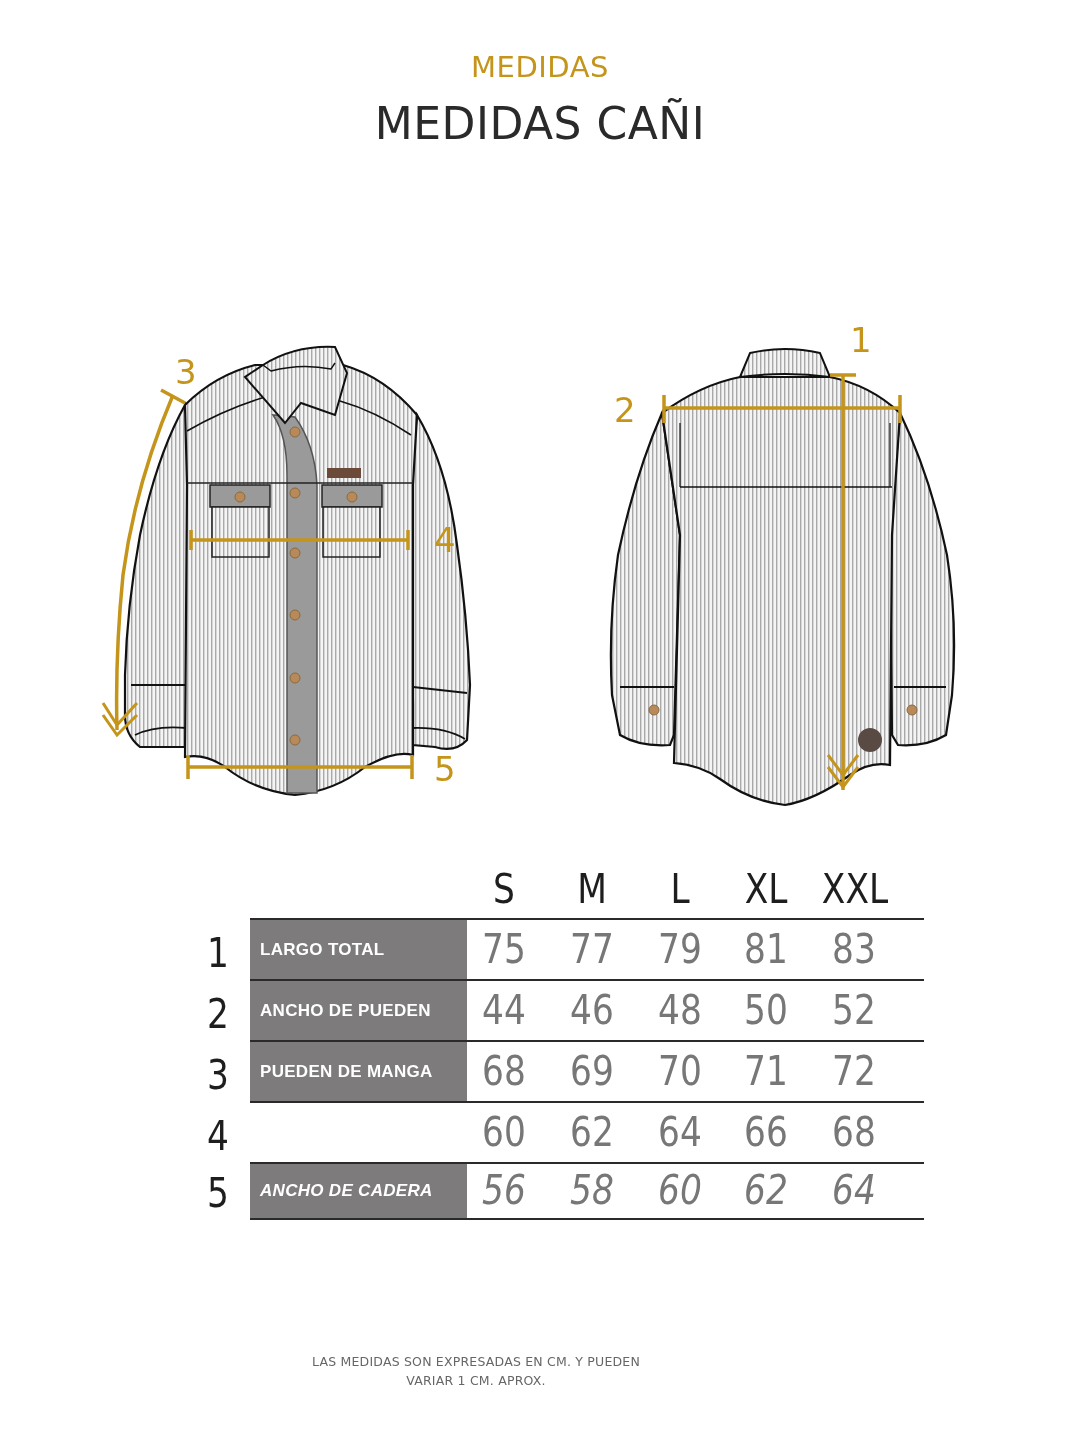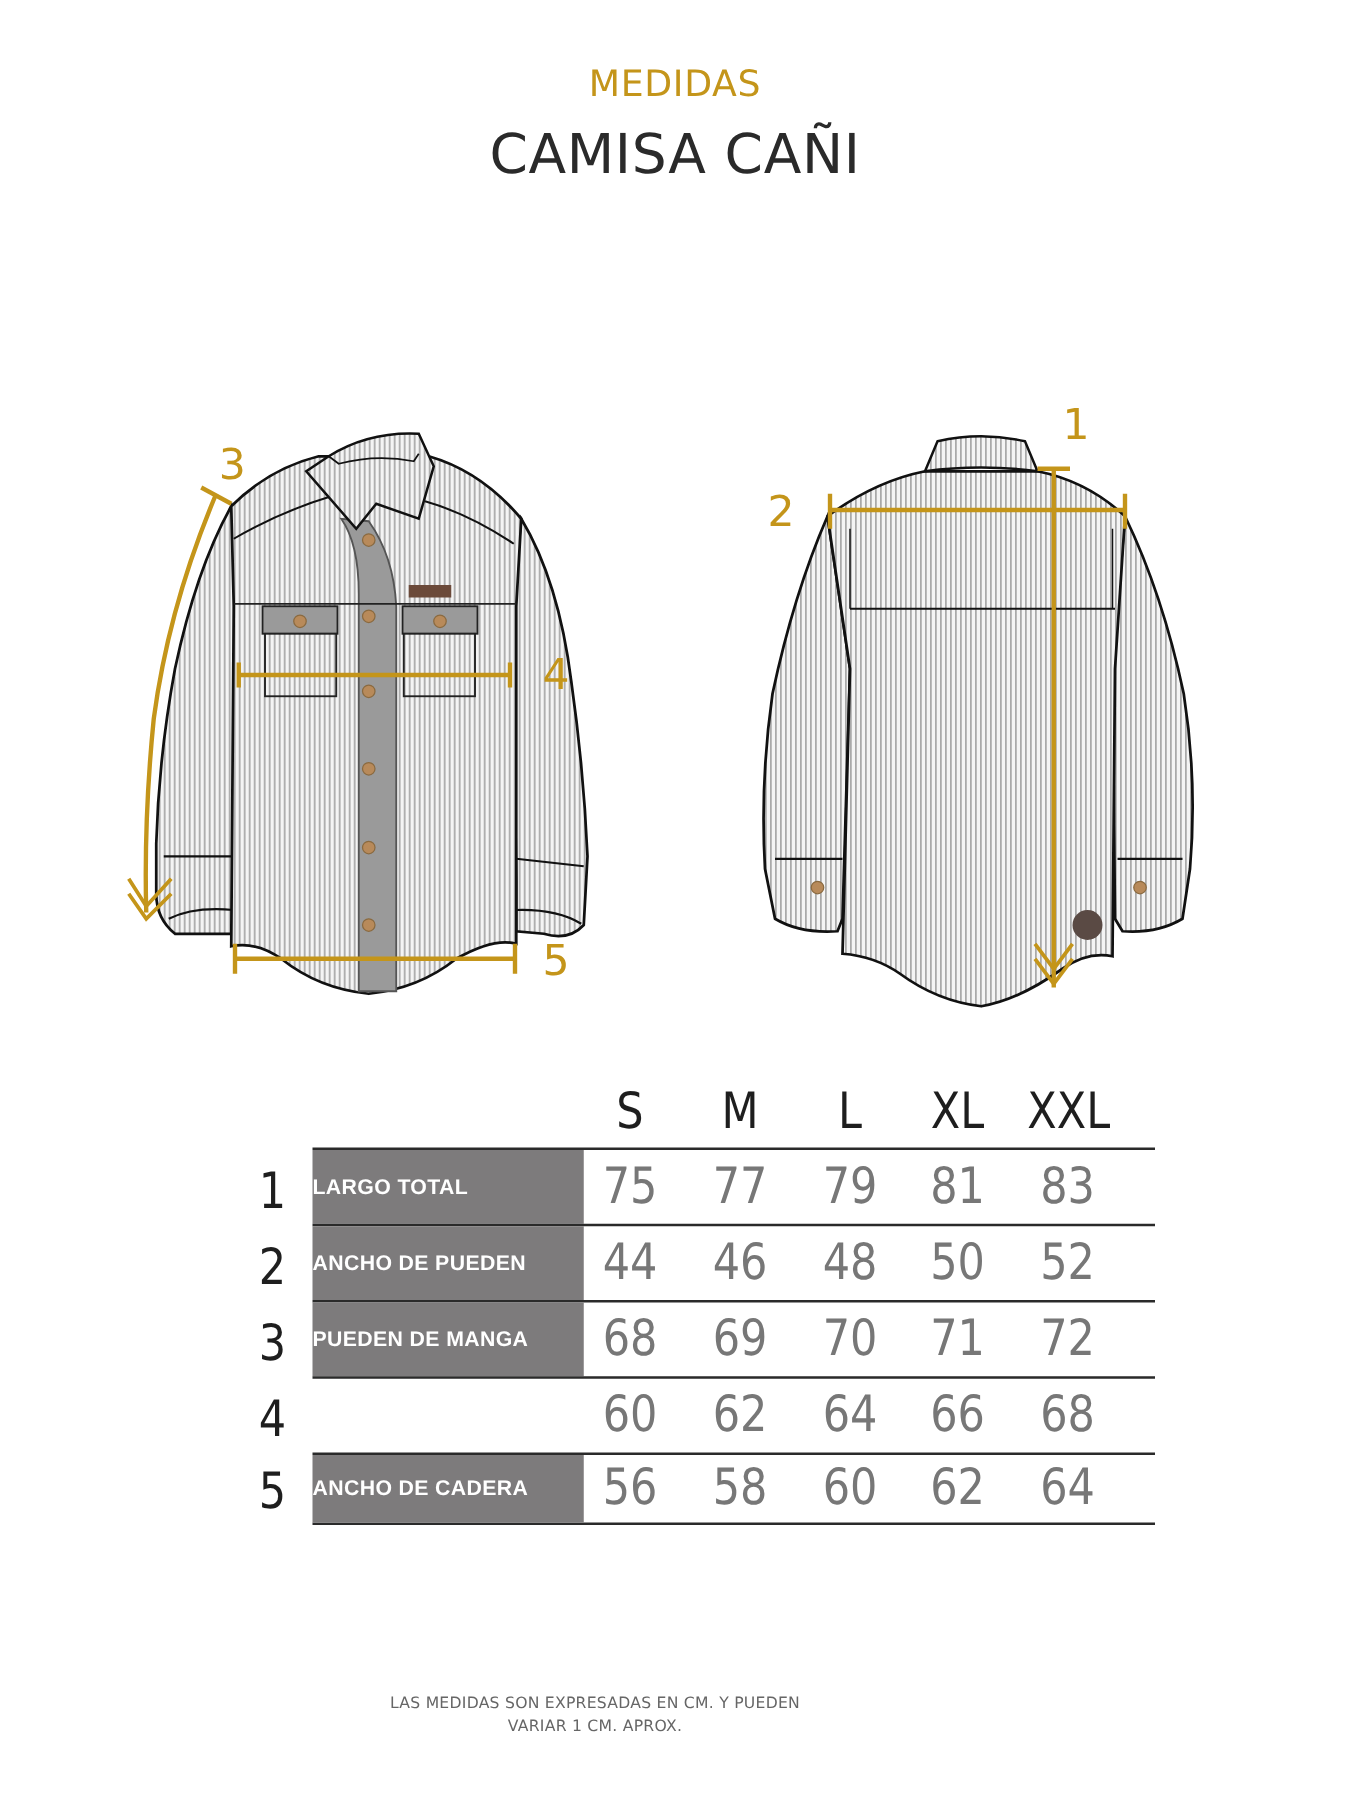--- a/index.html
+++ b/index.html
@@ -11,38 +11,38 @@
            font-size: 44px; color: #2a2a2a; letter-spacing: 0.5px; }
   .figure { position: absolute; }
   .mlabel { position: absolute; font-size: 34px; color: #c4951a; line-height: 1; }
 
   .sizes-header { position: absolute; top: 866px; left: 468px; width: 456px; height: 46px; }
   .sizes-header span { position: absolute; top: 0; width: 80px; text-align: center;
                        font-size: 40px; color: #1e1e1e; transform: scaleX(0.86); }
 
   .table { position: absolute; left: 250px; top: 918px; width: 674px; }
   .row { position: relative; height: 59px; border-top: 2px solid #2a2a2a; }
-  .row.last { border-bottom: 2px solid #2a2a2a; }
+  .row.last { border-bottom: 2px solid #2a2a2a; font-style: italic; }
   .row .label-cell { position: absolute; left: 0; top: 0; width: 217px; height: 100%;
                      background: #7d7b7c; color: #ffffff; font-family: "Liberation Sans", sans-serif;
                      font-weight: bold; font-size: 17px; letter-spacing: 0.3px;
-                     display: flex; align-items: center; box-sizing: border-box; }
+                     display: flex; align-items: center; padding-left: 10px; box-sizing: border-box; }
   .row .val { position: absolute; top: 6px; width: 80px; text-align: center;
               font-size: 40px; color: #777777; transform: scaleX(0.86); }
   .rownum { position: absolute; left: 200px; width: 36px; text-align: center;
             font-size: 40px; color: #1e1e1e; transform: scaleX(0.86); }
 
   .footer { position: absolute; top: 1352px; left: 0; width: 952px; text-align: center;
             font-size: 12.5px; line-height: 19px; color: #666666; letter-spacing: 0.2px; }
 </style>
 </head>
 <body>
 
 <div class="eyebrow">MEDIDAS</div>
-<div class="title">CAMISA CAÑI</div>
+<div class="title">MEDIDAS CAÑI</div>
 
 <svg class="figure" style="left:95px; top:335px;" width="390" height="480" viewBox="0 0 390 480">
   <defs>
     <pattern id="stripes" width="4" height="10" patternUnits="userSpaceOnUse">
       <rect width="4" height="10" fill="#f4f4f4"></rect>
       <rect width="1.4" height="10" fill="#a9a9a9"></rect>
     </pattern>
   </defs>
 
   <path d="M90,70 Q62,120 45,200 Q32,270 30,340 L30,380 Q30,400 45,412 L92,412 L92,380 L100,150 Z" fill="url(#stripes)" stroke="#111" stroke-width="2.2"></path>

